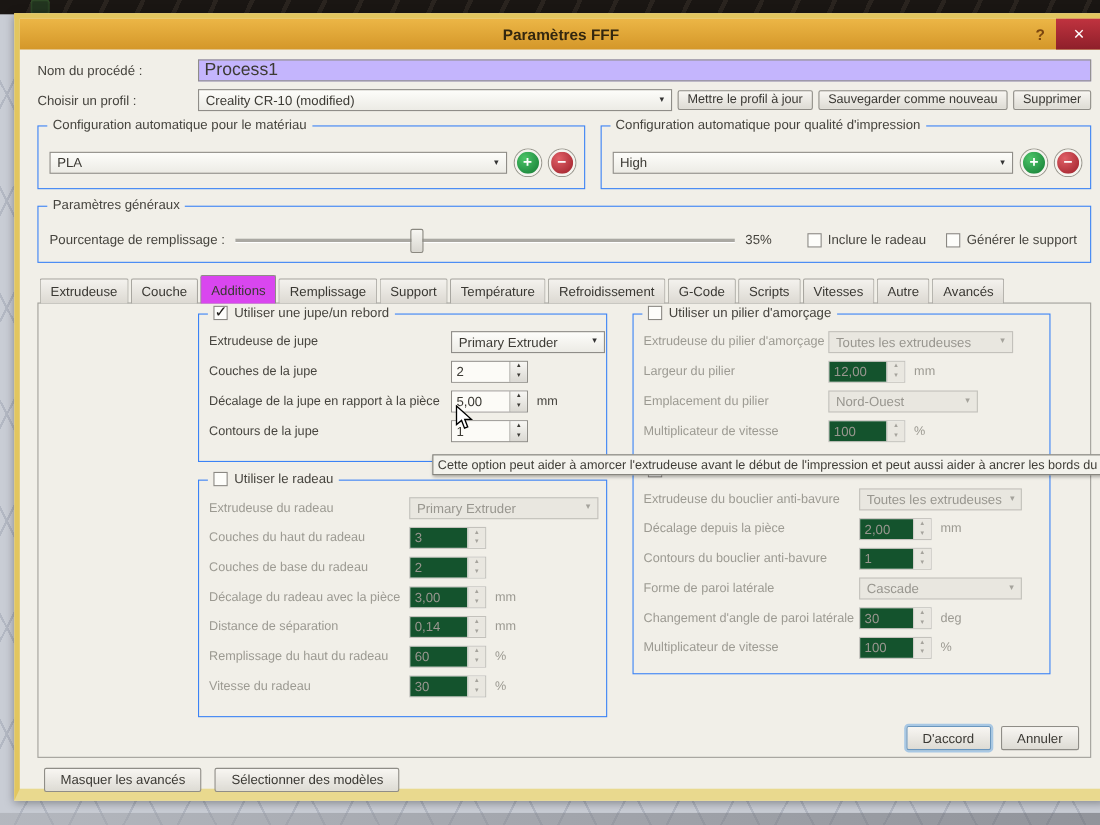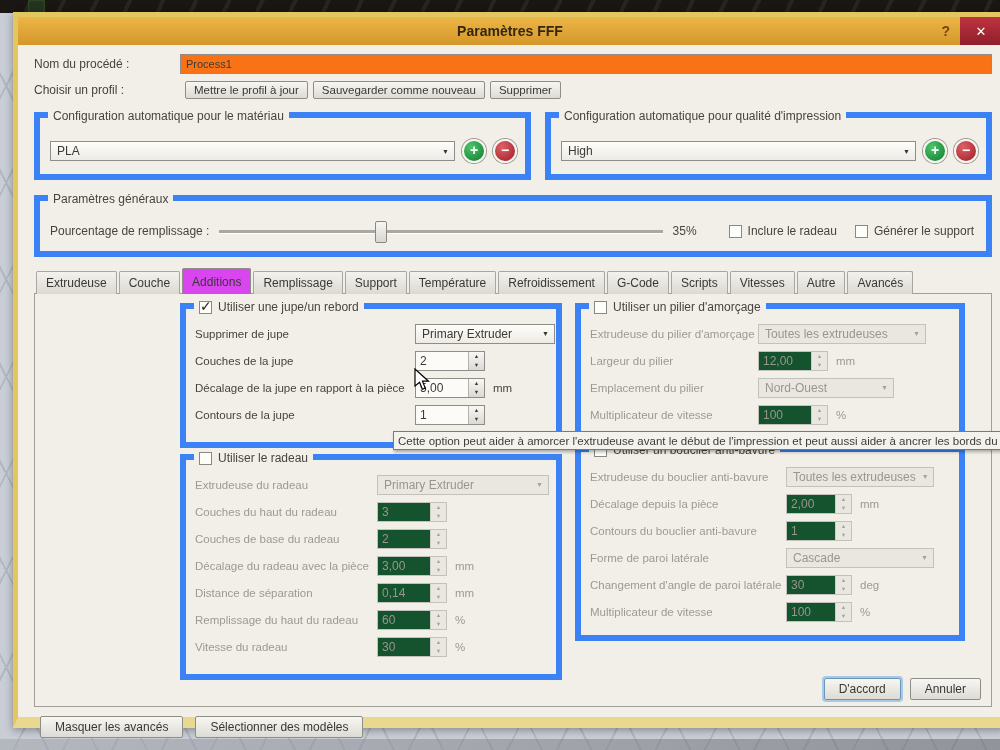--- a/index.html
+++ b/index.html
@@ -24,31 +24,31 @@
     font-weight:bold;font-size:14px;color:#33270f;}
   .help-btn{position:absolute;right:52px;top:0;height:100%;display:flex;align-items:center;
     color:#7a450f;font-weight:bold;font-size:14px;cursor:default;}
   .close-btn{position:absolute;right:0;top:0;width:42px;height:100%;
     background:linear-gradient(180deg,#c0333f,#8e1f2a);color:#fff;display:flex;
     align-items:center;justify-content:center;font-size:13px;font-weight:bold;}
   .content{position:relative;padding:9px 10px 0 16px;}
 
   .frow{display:flex;align-items:center;margin-bottom:7px;}
   .flabel{flex:0 0 146px;font-size:12px;}
-  .tinput{flex:1;height:20px;border:1px solid #8f8d88;background:#f97316;
-    font-size:11px;padding:0 5px;font-family:inherit;color:#3c3a34;box-sizing:border-box;}
+  .tinput{flex:1;height:20px;border:1px solid #8f8d88;background:#c4b5fd;
+    font-size:16px;padding:0 5px;font-family:inherit;color:#3c3a34;box-sizing:border-box;}
   .combo{display:inline-flex;align-items:center;justify-content:space-between;
     border:1px solid #8f8d88;background:linear-gradient(#fdfdfa,#ecebe5);
     height:20px;padding:0 5px 0 6px;font-size:12px;box-sizing:border-box;color:#3c3a34;white-space:nowrap;overflow:hidden;}
   .combo .arr{font-size:7px;color:#333;margin-left:6px;flex:none;}
   .hbtn{border:1px solid #8f8d87;background:linear-gradient(#f8f6f2,#dddbd4);
     font-size:11.5px;padding:2px 8px;margin-left:5px;border-radius:2px;color:#3a3833;
     font-family:inherit;white-space:nowrap;}
   .grp-row{display:flex;gap:14px;margin-top:13px;}
-  .grp{position:relative;border:6px solid #3b82f6;}
+  .grp{position:relative;border:1px solid #3b82f6;}
   .grp-cap{position:absolute;top:-9px;left:8px;background:#f1efe8;padding:0 5px;
     font-size:12px;display:flex;gap:6px;align-items:center;white-space:nowrap;}
   .cfg{flex:1.12;height:46px;display:flex;align-items:center;padding:10px 8px 0 10px;box-sizing:content-box;}
   .cfg2{flex:1;height:46px;display:flex;align-items:center;padding:10px 8px 0 10px;}
   .round-btn{width:20px;height:20px;border-radius:50%;margin-left:7px;flex:none;
     color:#fff;font-weight:bold;font-size:14px;line-height:18px;text-align:center;
     border:2px solid #f5f4ef;box-shadow:0 0 0 1px #9a988f;}
   .add{background:radial-gradient(circle at 35% 30%,#4cc468,#127a33);}
   .rem{background:radial-gradient(circle at 35% 30%,#e06067,#9c1d27);}
 
@@ -120,20 +120,24 @@
 
     <div class="content">
 
       <div class="frow">
         <span class="flabel">Nom du procédé :</span>
         <input class="tinput" value="Process1" style="">
       </div>
 
       <div class="frow">
         <span class="flabel">Choisir un profil :</span>
+        <div class="combo" style="flex:1;">
+          <span>Creality CR-10 (modified)</span>
+          <span class="arr">▼</span>
+        </div>
         <button class="hbtn">Mettre le profil à jour</button>
         <button class="hbtn">Sauvegarder comme nouveau</button>
         <button class="hbtn">Supprimer</button>
       </div>
 
       <div class="grp-row">
         <div class="grp cfg">
           <span class="grp-cap">Configuration automatique pour le matériau</span>
           <div class="combo" style="flex:1;">
             <span>PLA</span>
@@ -187,21 +191,21 @@
       </div>
 
       <div class="panel">
 
         <div class="grp g-skirt">
           <span class="grp-cap">
             <span class="cb checked"></span>
             <span>Utiliser une jupe/un rebord</span>
           </span>
           <div class="srow">
-            <span class="sl" style="width:220px;">Supprimer de jupe</span>
+            <span class="sl" style="width:220px;">Extrudeuse de jupe</span>
             <div class="combo" style="width:140px;">
               <span>Primary Extruder</span>
               <span class="arr">▼</span>
             </div>
           </div>
           <div class="srow">
             <span class="sl" style="width:220px;">Couches de la jupe</span>
             <div class="spin">
               <span class="spin-val">2</span>
               <span class="spin-btns">

